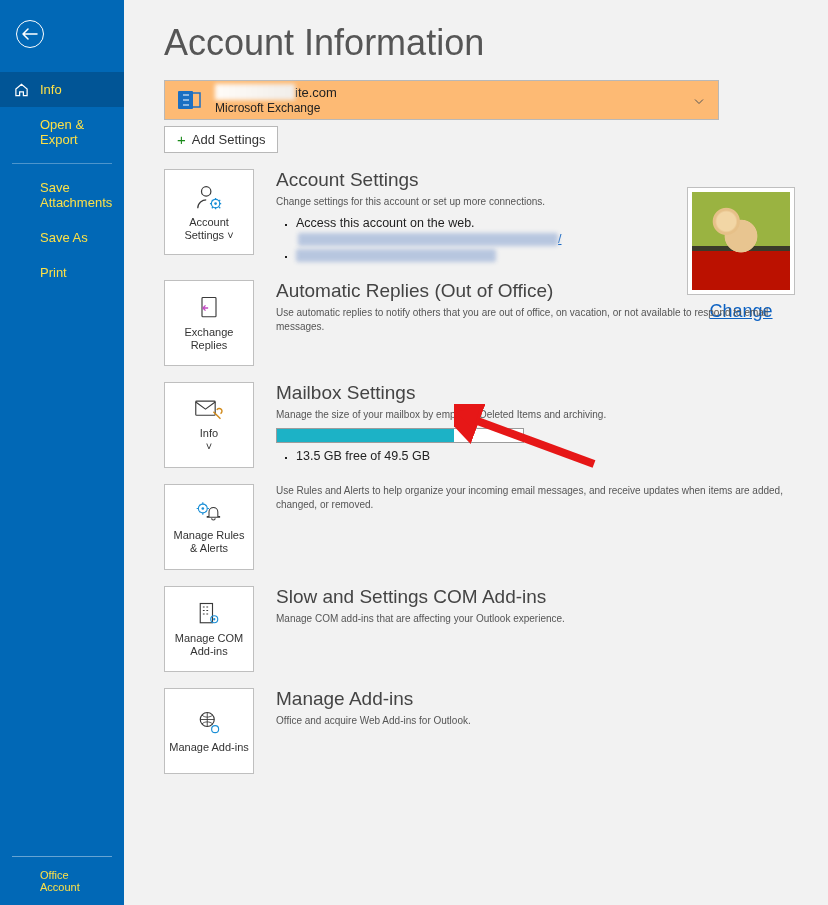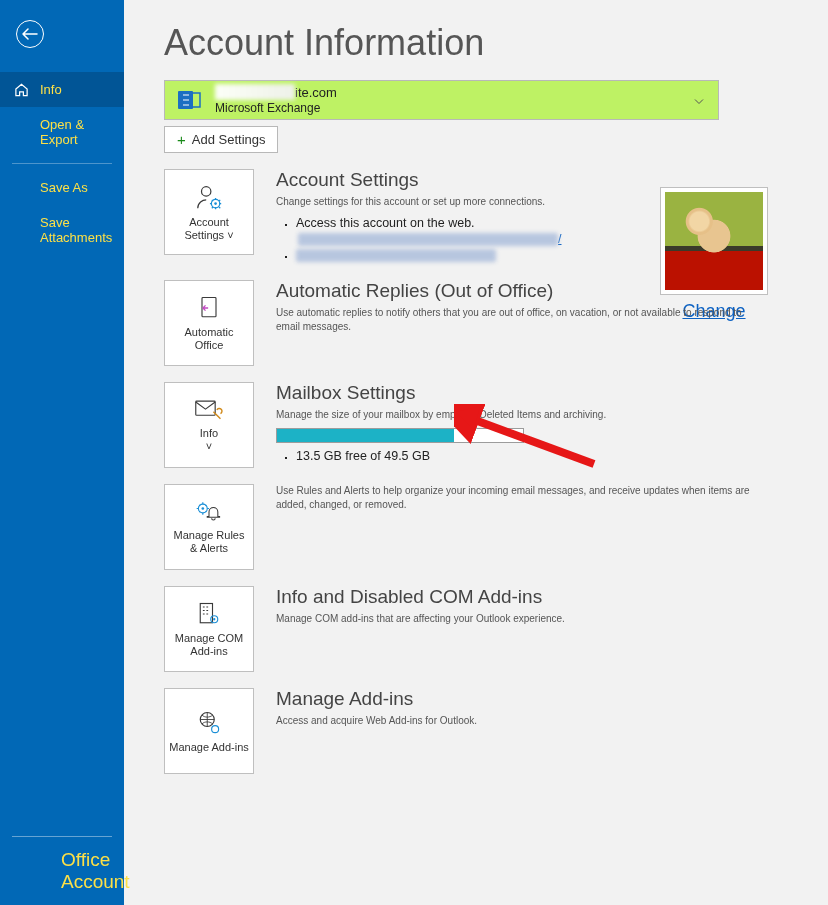--- a/index.html
+++ b/index.html
@@ -39,38 +39,38 @@
     position: relative;
   }
   .side-item svg { position: absolute; left: 14px; top: 50%; transform: translateY(-50%); }
   .side-item.active { background: #015596; }
   .sidebar-divider { height: 1px; background: rgba(255,255,255,0.3); margin: 6px 12px; }
   .sidebar-bottom {
     position: absolute;
     bottom: 0; left: 0; right: 0;
   }
   .bottom-divider { height: 1px; background: rgba(255,255,255,0.4); margin: 0 12px; }
-  .bottom-link { padding: 12px 16px 12px 40px; font-size: 19px; cursor: pointer; margin-left: 21px; }
+  .bottom-link { padding: 12px 16px 12px 40px; font-size: 11px; cursor: pointer; }
 
   
   .main {
     flex: 1;
-    padding: 22px 60px 20px 40px;
+    padding: 22px 33px 20px 40px;
     background: #f2f2f2;
     overflow-y: auto;
   }
   .page-title {
     font-size: 36px;
     font-weight: 300;
     color: #565656;
     margin-bottom: 16px;
   }
   .account-selector {
     border: 1px solid #b8b8b8;
-    background: #bef264;
+    background: #fdba74;
     height: 40px;
     display: flex;
     align-items: center;
     padding: 0 12px;
     position: relative;
     cursor: pointer;
   }
   .exchange-icon {
     width: 28px; height: 28px;
     display: flex; align-items: center; justify-content: center;
@@ -192,24 +192,27 @@
     <svg width="15" height="15" viewBox="0 0 16 16">
         <path d="M2 7 L8 2 L14 7 V14 H10 V10 H6 V14 H2 Z" fill="none" stroke="#fff" stroke-width="1.3"></path>
       </svg>
     <span>Info</span>
   </div>
   <div class="side-item">
     <span>Open &amp; Export</span>
   </div>
   <div class="sidebar-divider"></div>
   <div class="side-item">
+    <span>Save Attachments</span>
+  </div>
+  <div class="side-item">
     <span>Save As</span>
   </div>
   <div class="side-item">
-    <span>Save Attachments</span>
+    <span>Print</span>
   </div>
   <div class="sidebar-bottom">
     <div class="bottom-divider"></div>
     <div class="bottom-link">
       <span>Office Account</span>
     </div>
   </div>
 </div>
 
 <div class="main">
@@ -279,21 +282,21 @@
       <a class="change-link">Change</a>
     </div>
   </div>
 
   <div class="section">
     <div class="tile">
       <svg width="28" height="28" viewBox="0 0 32 32">
           <rect x="8" y="4" width="16" height="22" rx="1" fill="none" stroke="#3a3a3a" stroke-width="1.3"></rect>
           <path d="M15 16 L9 16 M12 13 L9 16 L12 19" stroke="#c24bc2" stroke-width="1.5" fill="none"></path>
         </svg>
-      <div class="label">Automatic Office</div>
+      <div class="label">Exchange Replies</div>
     </div>
     <div class="sect-body">
       <div class="sect-title">Automatic Replies (Out of Office)</div>
       <div class="sect-desc">Use automatic replies to notify others that you are out of office, on vacation, or not available to respond to email messages.</div>
     </div>
   </div>
 
   <div class="section">
     <div class="tile">
       <svg width="30" height="26" viewBox="0 0 34 28">
@@ -343,33 +346,33 @@
     <div class="tile">
       <svg width="28" height="28" viewBox="0 0 32 32">
           <rect x="6" y="4" width="14" height="22" fill="none" stroke="#3a3a3a" stroke-width="1.3"></rect>
           <path d="M9 8h2M13 8h2M9 12h2M13 12h2M9 16h2M13 16h2" stroke="#3a3a3a" stroke-width="1.2"></path>
           <circle cx="22" cy="22" r="4" fill="none" stroke="#1b8fd6" stroke-width="1.3"></circle>
           <circle cx="22" cy="22" r="1.3" fill="#1b8fd6"></circle>
         </svg>
       <div class="label">Manage COM Add-ins</div>
     </div>
     <div class="sect-body">
-      <div class="sect-title">Info and Disabled COM Add-ins</div>
+      <div class="sect-title">Slow and Settings COM Add-ins</div>
       <div class="sect-desc">Manage COM add-ins that are affecting your Outlook experience.</div>
     </div>
   </div>
 
   <div class="section">
     <div class="tile">
       <svg width="28" height="28" viewBox="0 0 32 32">
           <circle cx="14" cy="12" r="8" fill="none" stroke="#3a3a3a" stroke-width="1.3"></circle>
           <path d="M6 12h16 M14 4v16 M8 7c3 3 9 3 12 0 M8 17c3-3 9-3 12 0" fill="none" stroke="#3a3a3a" stroke-width="1"></path>
           <circle cx="23" cy="23" r="4" fill="none" stroke="#1b8fd6" stroke-width="1.3"></circle>
         </svg>
       <div class="label">Manage Add-ins</div>
     </div>
     <div class="sect-body">
       <div class="sect-title">Manage Add-ins</div>
-      <div class="sect-desc">Access and acquire Web Add-ins for Outlook.</div>
+      <div class="sect-desc">Office and acquire Web Add-ins for Outlook.</div>
     </div>
   </div>
 
 </div>
 
 </body></html>

